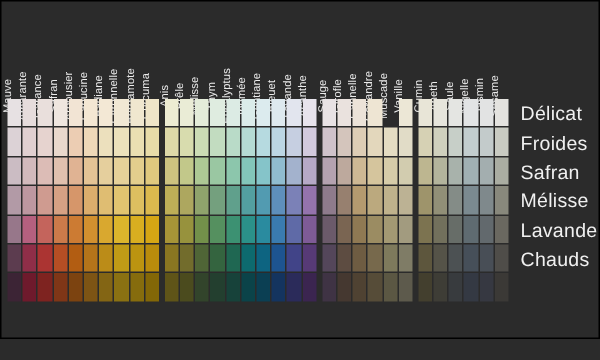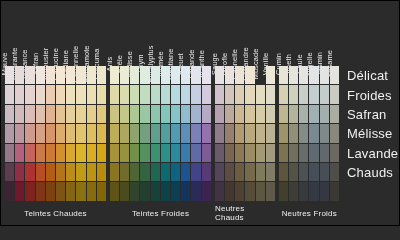--- a/index.html
+++ b/index.html
@@ -459,29 +459,20 @@
             <div class="sw" title="Sésame · Subtil" style="background: rgb(170, 173, 162);"></div>
             <div class="sw" title="Sésame · Serein" style="background: rgb(136, 136, 124);"></div>
             <div class="sw" title="Sésame · Acidulé" style="background: rgb(106, 104, 96);"></div>
             <div class="sw" title="Sésame · Intense" style="background: rgb(79, 77, 73);"></div>
             <div class="sw" title="Sésame · Soutenu" style="background: rgb(59, 57, 54);"></div>
           </div>
         </div>
       </div>
   </div>
 
-  <div class="caps">
-    <div class="cap" style="width: 101px;">Teintes Chaudes</div>
-    <div class="cap-gap"></div>
-    <div class="cap" style="width: 101px;">Teintes Froides</div>
-    <div class="cap-gap"></div>
-    <div class="cap" style="width: 60.2px;">Neutres Chauds</div>
-    <div class="cap-gap"></div>
-    <div class="cap" style="width: 60.2px;">Neutres Froids</div>
-  </div>
 
   <div class="rows">
       <div class="rowlab">Délicat</div>
       <div class="rowlab">Froides</div>
       <div class="rowlab">Safran</div>
       <div class="rowlab">Mélisse</div>
       <div class="rowlab">Lavande</div>
       <div class="rowlab">Chauds</div>
     </div>
 

